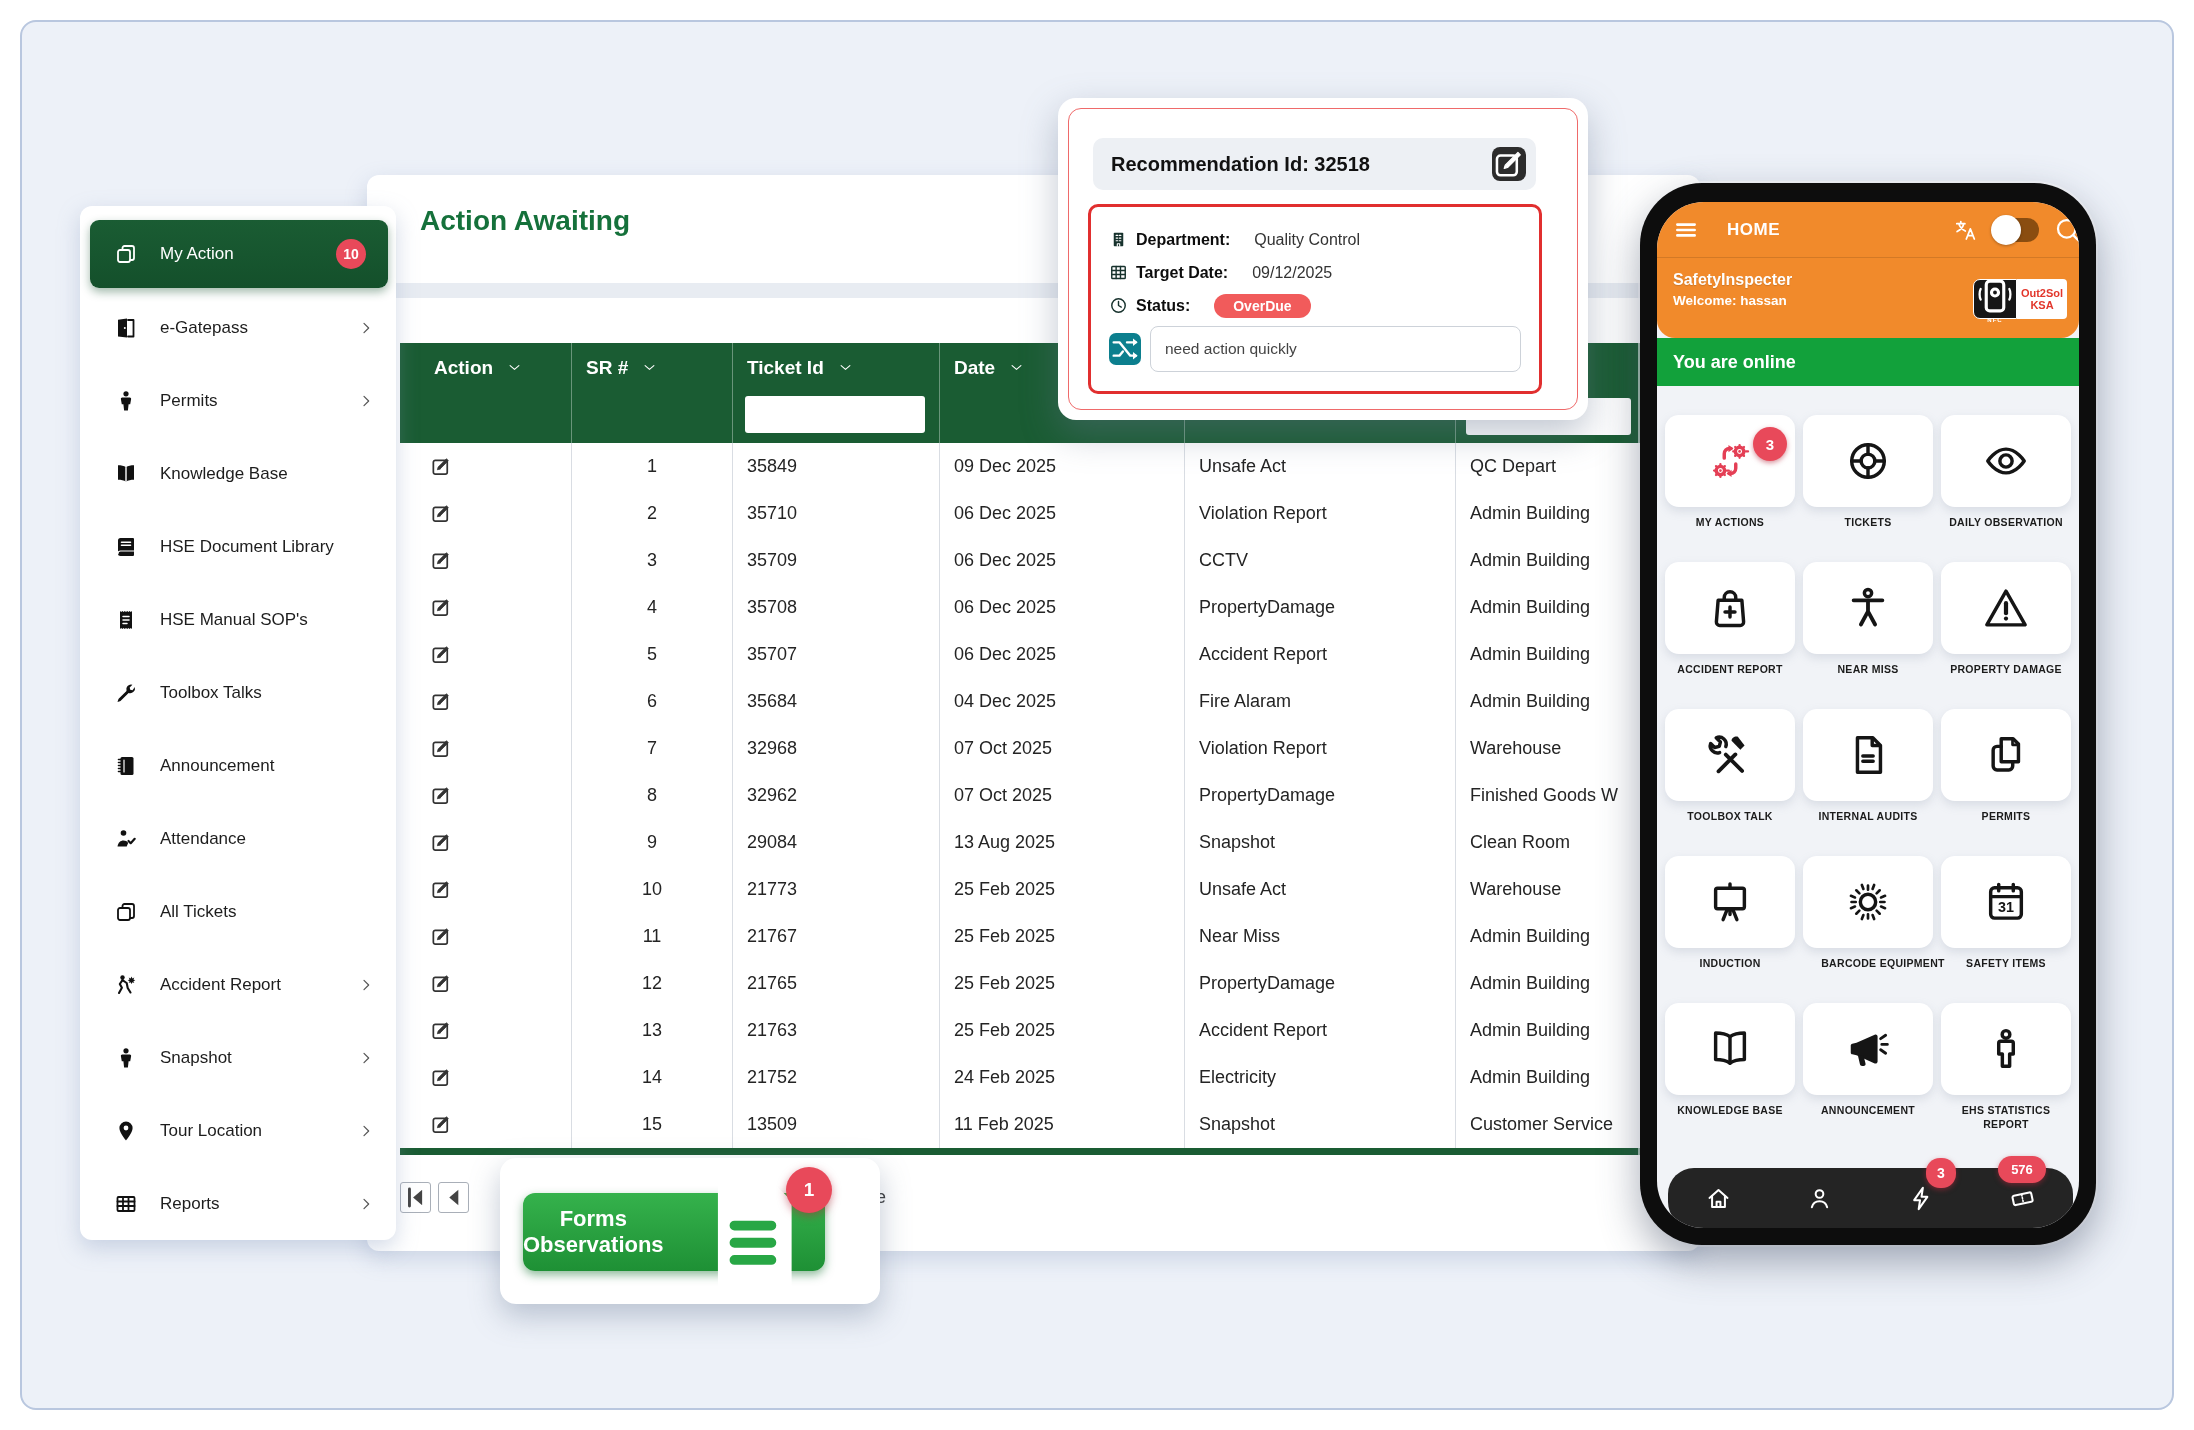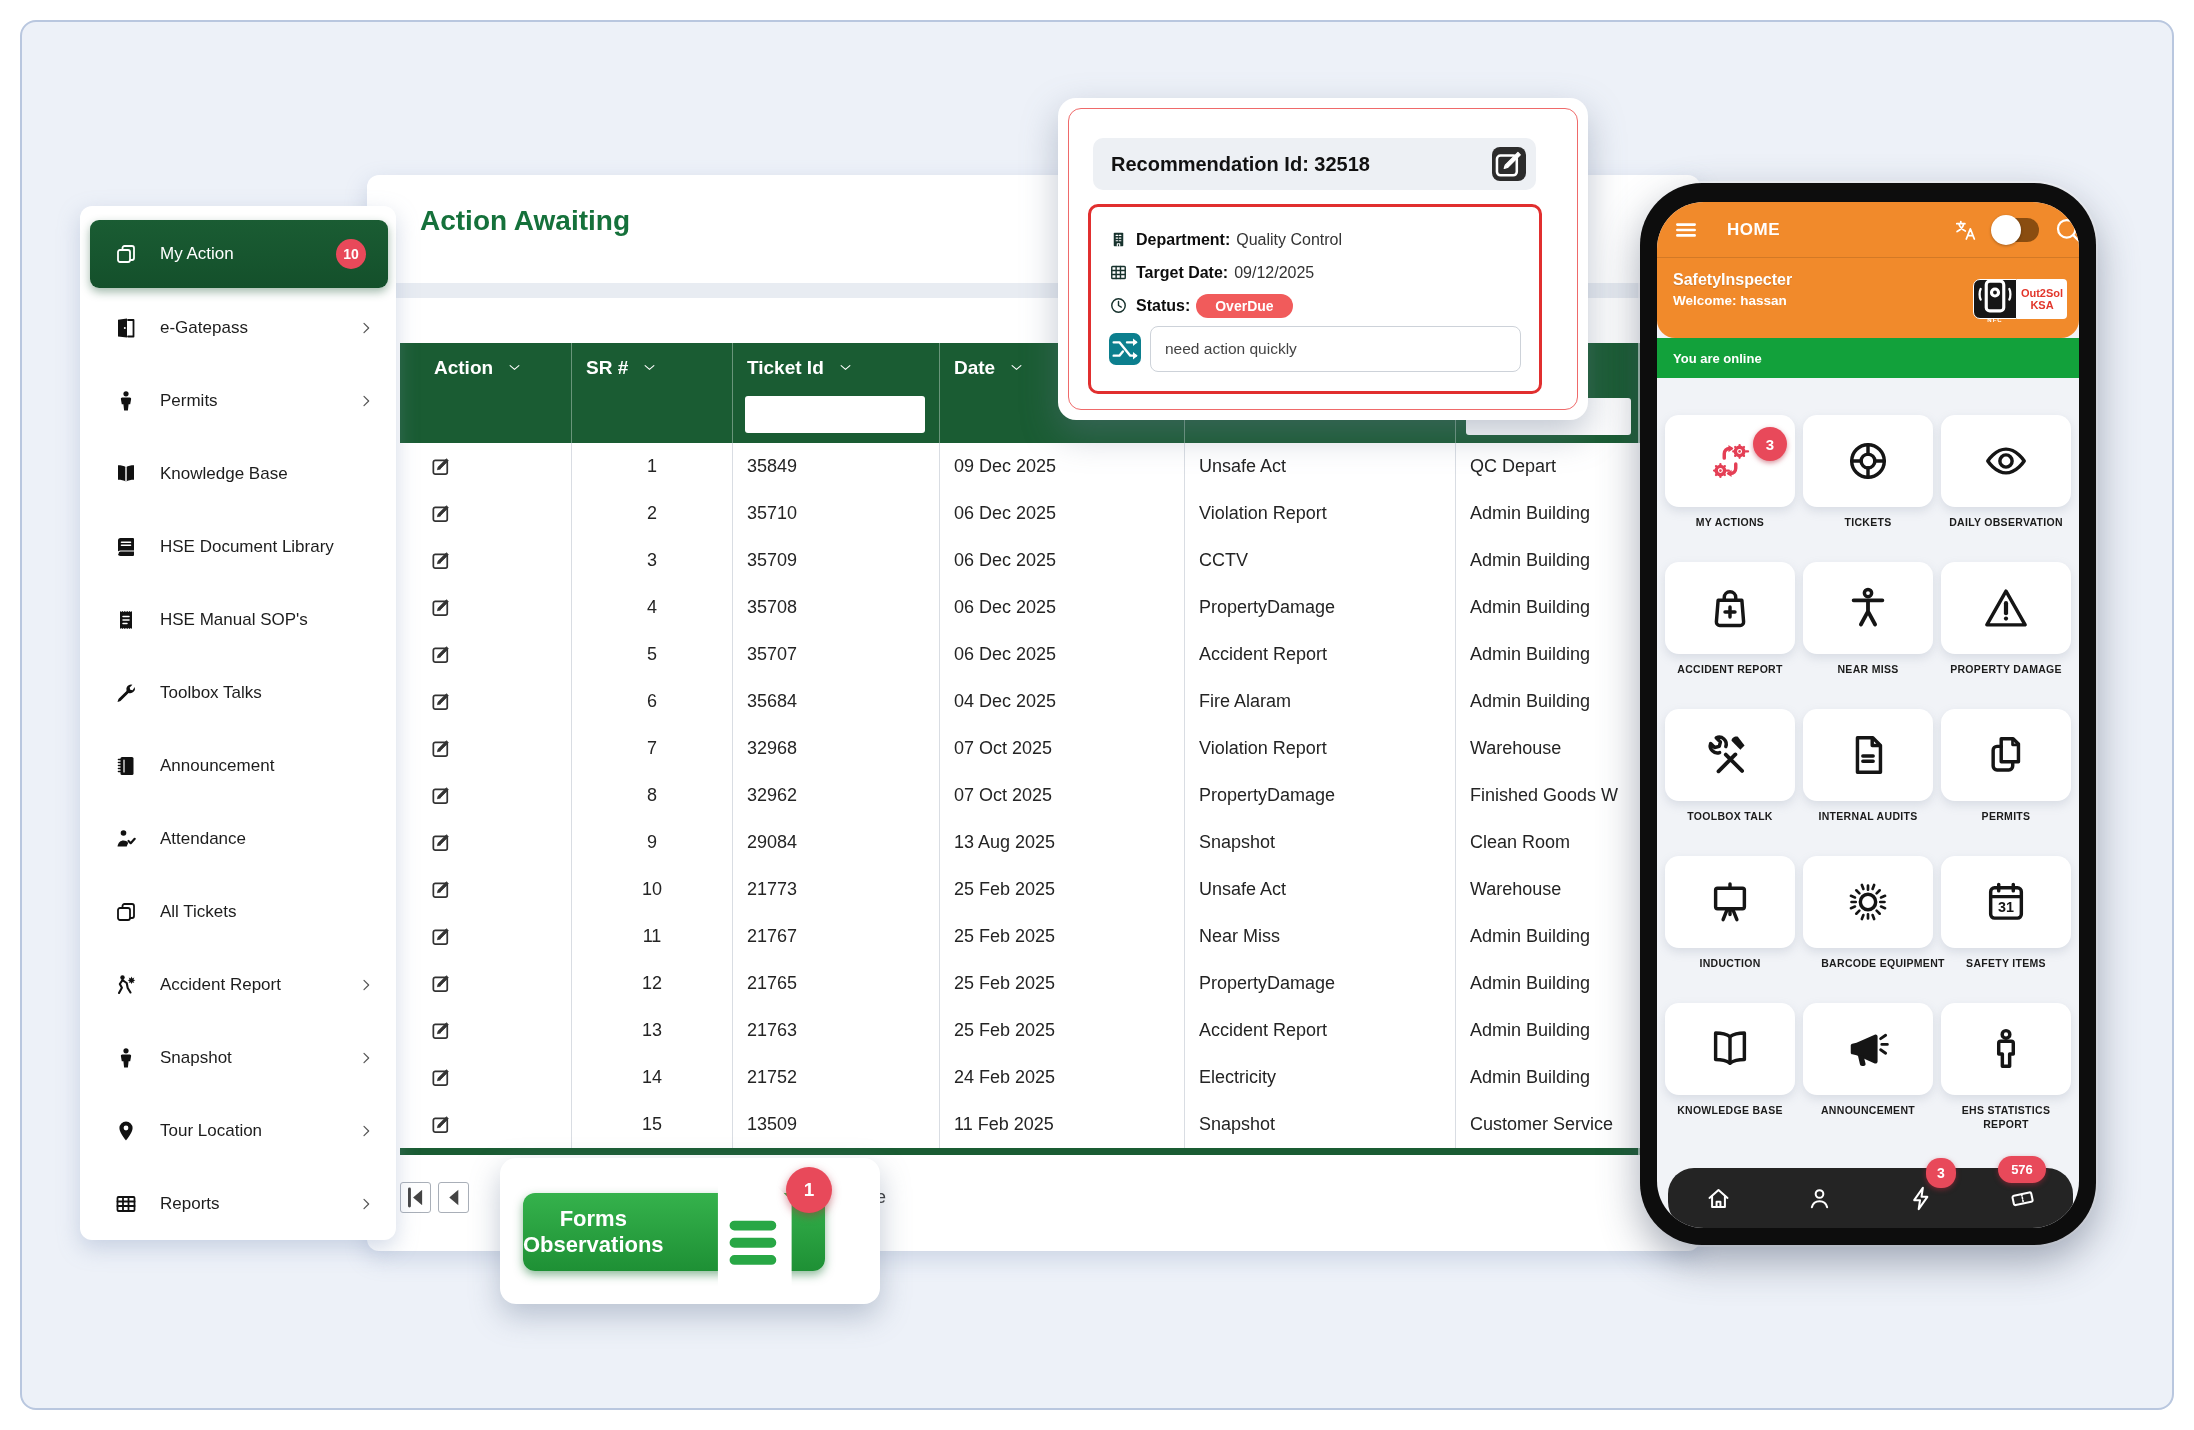--- a/index.html
+++ b/index.html
@@ -40,21 +40,21 @@
   
   .popup { position:absolute; left:1058px; top:98px; width:530px; height:322px; background:#fff; border-radius:18px; box-shadow:0 14px 36px rgba(100,115,140,.4); z-index:50; }
   .popup .ring { position:absolute; inset:10px; border:1.5px solid #ef6a6a; border-radius:13px; pointer-events:none; }
   .pp-head { position:absolute; left:35px; top:40px; width:443px; height:52px; background:#edf0f4; border-radius:10px; display:flex; align-items:center; padding:0 10px 0 18px; }
   .pp-head .pp-title { font-size:20px; font-weight:bold; color:#111; }
   .pp-edit { margin-left:auto; width:34px; height:34px; background:#2c2c2c; border-radius:8px; color:#fff; display:flex; align-items:center; justify-content:center; cursor:pointer; }
   .pp-edit svg { width:19px; height:19px; }
   .pp-box { position:absolute; left:30px; top:106px; width:454px; height:190px; border:3px solid #e12f2f; border-radius:10px; padding:16px 18px 0 18px; }
   .pp-row { display:flex; align-items:center; height:33px; font-size:16px; color:#333; }
   .pp-row .p-ic { width:19px; height:19px; margin-right:8px; color:#17322d; flex:0 0 19px; }
-  .pp-row b { color:#0d0d0d; margin-right:6px; }
+  .pp-row b { color:#0d0d0d; margin-right:24px; }
   .pp-pill { background:var(--overdue-red); color:#fff; font-size:14px; font-weight:bold; border-radius:14px; padding:4px 19px; }
   .pp-note { display:flex; align-items:center; margin-top:4px; }
   .pp-note .n-ic { width:32px; height:32px; border-radius:7px; background:var(--teal); color:#fff; display:flex; align-items:center; justify-content:center; flex:0 0 32px; margin-right:9px; }
   .pp-note .n-ic svg { width:19px; height:19px; }
   .pp-note .n-input { flex:1; height:46px; border:1.5px solid #cdd2d9; border-radius:8px; font-size:15.5px; color:#444; padding:0 14px; font-family:"Liberation Sans",sans-serif; }
 
   
   .forms-card { position:absolute; left:500px; top:1158px; width:380px; height:146px; background:#fff; border-radius:16px; box-shadow:0 12px 30px rgba(120,135,160,.45); z-index:45; }
   .forms-btn { position:absolute; left:23px; top:35px; width:302px; height:78px; border:none; border-radius:12px; background:linear-gradient(180deg,#35b24c,#1e9035); color:#fff; font-size:22px; font-weight:bold; font-family:"Liberation Sans",sans-serif; display:flex; align-items:center; justify-content:center; gap:14px; cursor:pointer; box-shadow:0 4px 10px rgba(30,120,55,.5); }
   .forms-btn svg { width:27px; height:27px; }
@@ -72,21 +72,21 @@
   .toggle .knob { position:absolute; left:-2px; top:-3px; width:30px; height:30px; border-radius:50%; background:#fff; box-shadow:0 1px 3px rgba(0,0,0,.3); }
   .ab-search { width:30px; height:30px; color:#fff; margin-right:-18px; }
   .ph-head { position:absolute; left:0; right:0; top:56px; height:80px; background:var(--orange); border-radius:0 0 18px 18px; padding:13px 14px 0 16px; }
   .ph-app { color:#fff; font-size:16px; font-weight:bold; text-shadow:0 1px 1px rgba(0,0,0,.15); }
   .ph-welcome { color:#fff; font-size:13.5px; font-weight:bold; margin-top:4px; }
   .ph-badges { position:absolute; right:12px; top:21px; display:flex; }
   .nfc-box { width:44px; height:40px; background:#161616; border:1px solid #fff; border-radius:7px 0 0 7px; color:#fff; display:flex; flex-direction:column; align-items:center; justify-content:center; }
   .nfc-box svg { width:18px; height:18px; }
   .nfc-box span { font-size:6px; font-weight:bold; letter-spacing:1px; }
   .brand-box { width:50px; height:40px; background:#fff; border-radius:0 4px 4px 0; display:flex; flex-direction:column; align-items:center; justify-content:center; color:#e2362b; font-weight:bold; font-size:11px; line-height:12px; }
-  .online-bar { position:absolute; left:0; right:0; top:136px; height:40px; background:var(--online-green); color:#fff; font-size:13px; font-weight:bold; display:flex; align-items:center; padding-left:16px; }
+  .online-bar { position:absolute; left:0; right:0; top:136px; height:48px; background:var(--online-green); color:#fff; font-size:18px; font-weight:bold; display:flex; align-items:center; padding-left:16px; }
   .tile { position:absolute; width:130px; height:92px; background:#fff; border-radius:14px; box-shadow:0 4px 10px rgba(150,160,180,.28); display:flex; align-items:center; justify-content:center; cursor:pointer; }
   .tile svg { width:46px; height:46px; color:#151515; }
   .tile.accent svg { color:#e43f55; }
   .tile-label { position:absolute; width:136px; text-align:center; font-size:10.5px; font-weight:bold; color:#1b1b1b; letter-spacing:.3px; line-height:14px; }
   .tile-badge { position:absolute; width:34px; height:34px; border-radius:50%; background:var(--badge-red); color:#fff; font-size:15px; font-weight:bold; display:flex; align-items:center; justify-content:center; box-shadow:0 2px 5px rgba(180,40,60,.5); }
   .navbar { position:absolute; left:11px; top:966px; width:405px; height:60px; background:#242424; border-radius:26px; display:flex; align-items:center; justify-content:space-around; }
   .nav-ic { width:27px; height:27px; color:#fff; cursor:pointer; }
   .nav-badge { position:absolute; background:var(--badge-red); color:#fff; font-weight:bold; display:flex; align-items:center; justify-content:center; border-radius:14px; box-shadow:0 2px 5px rgba(180,40,60,.5); }
 </style>
 </head>

